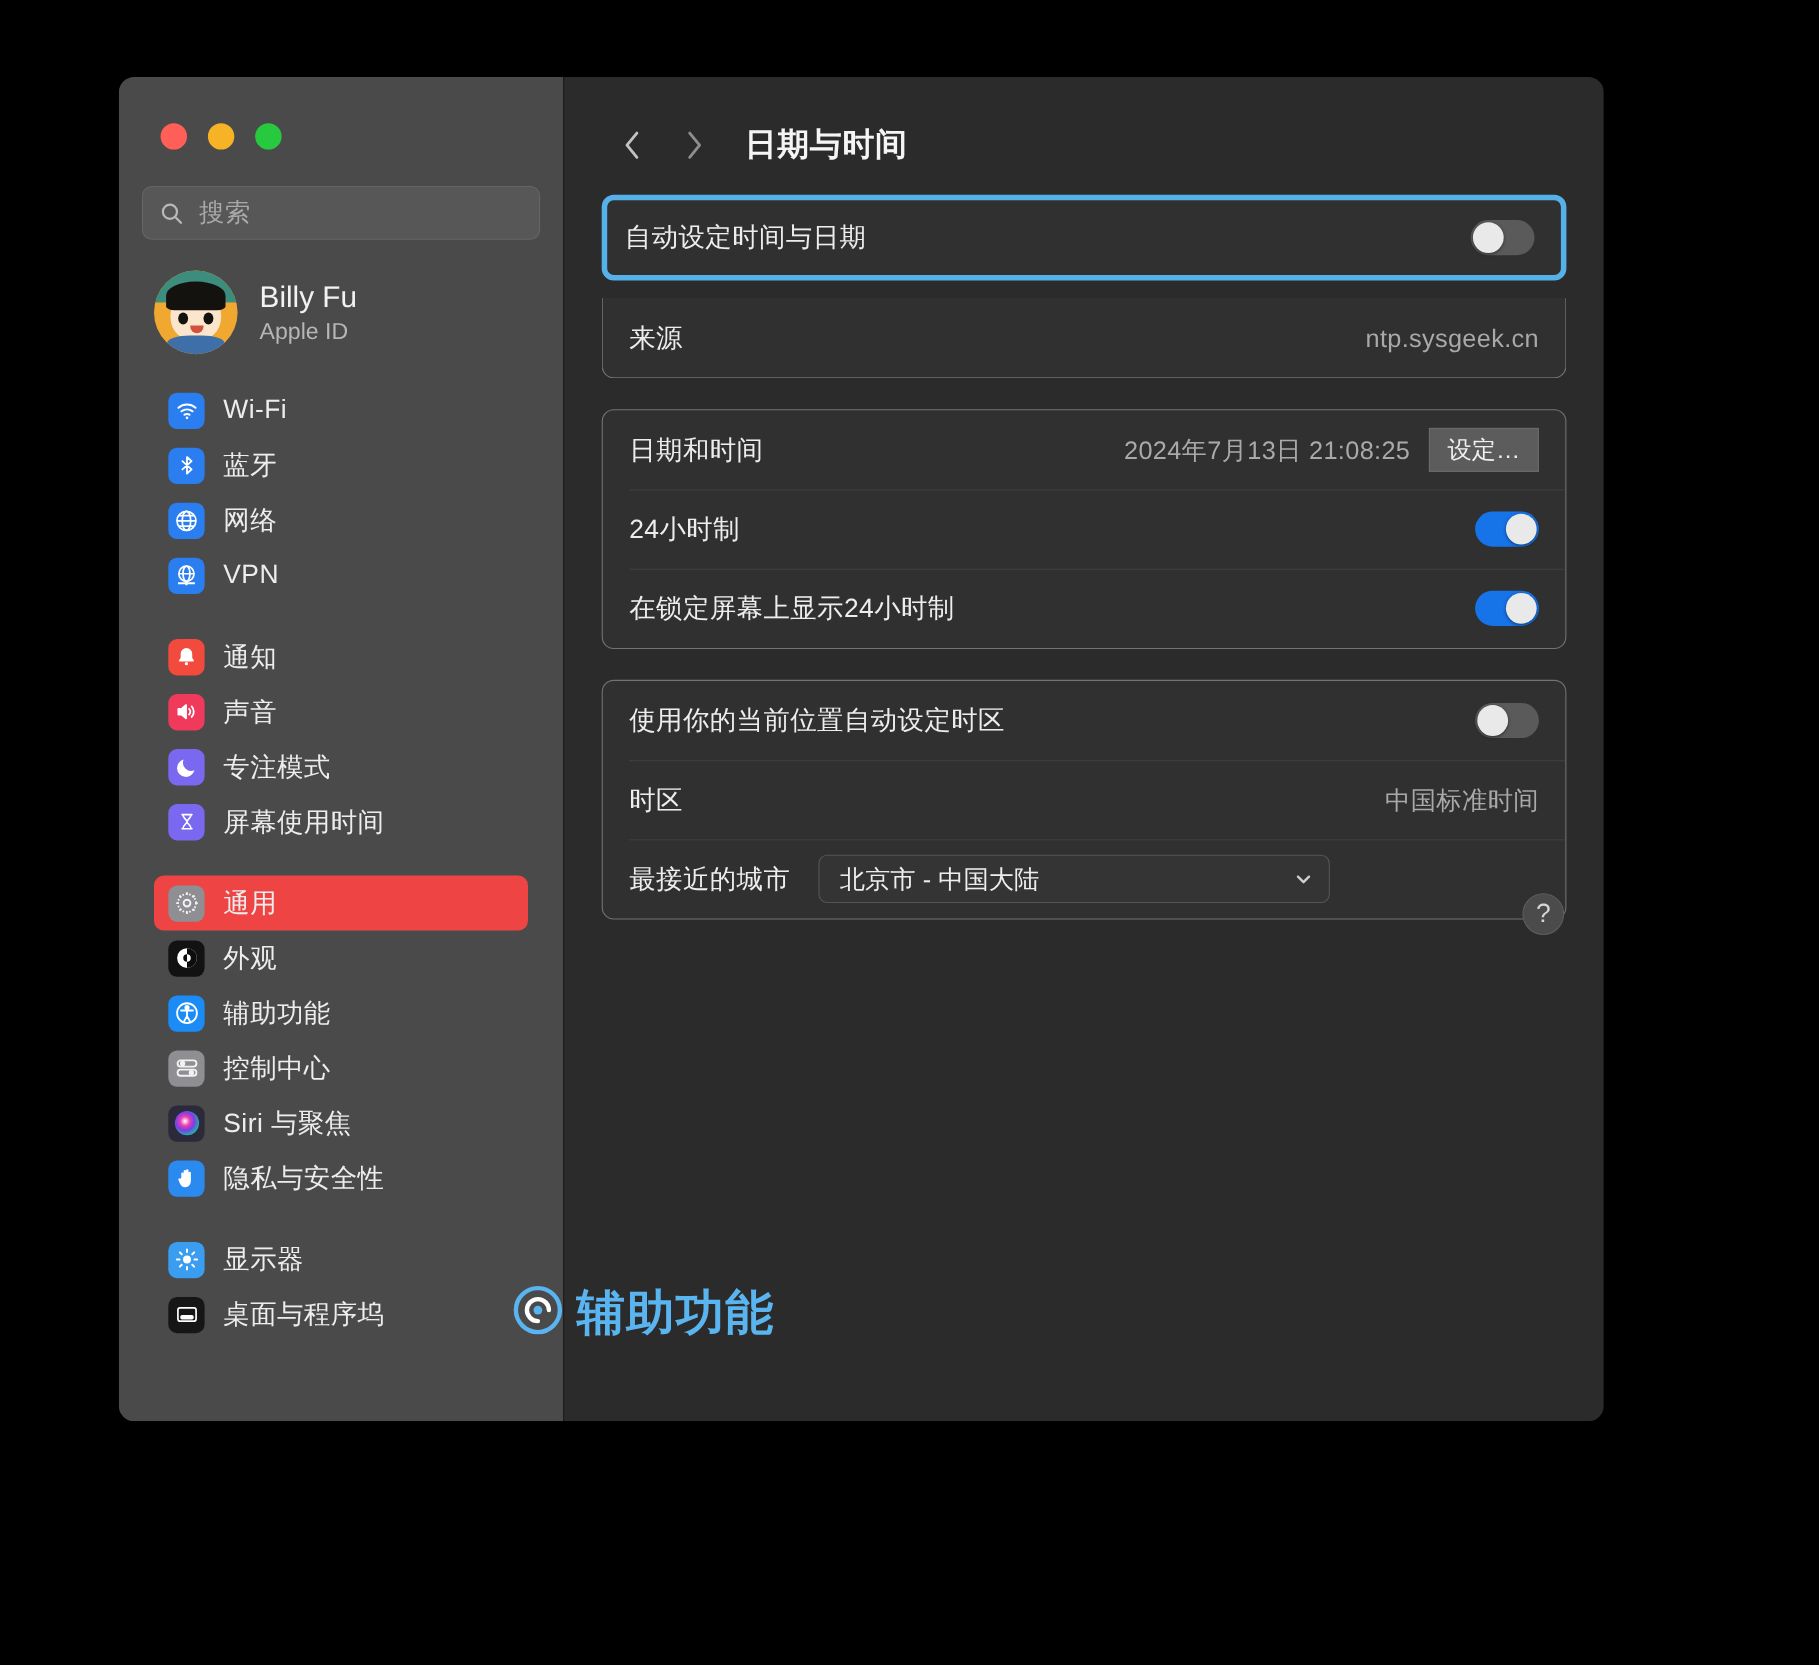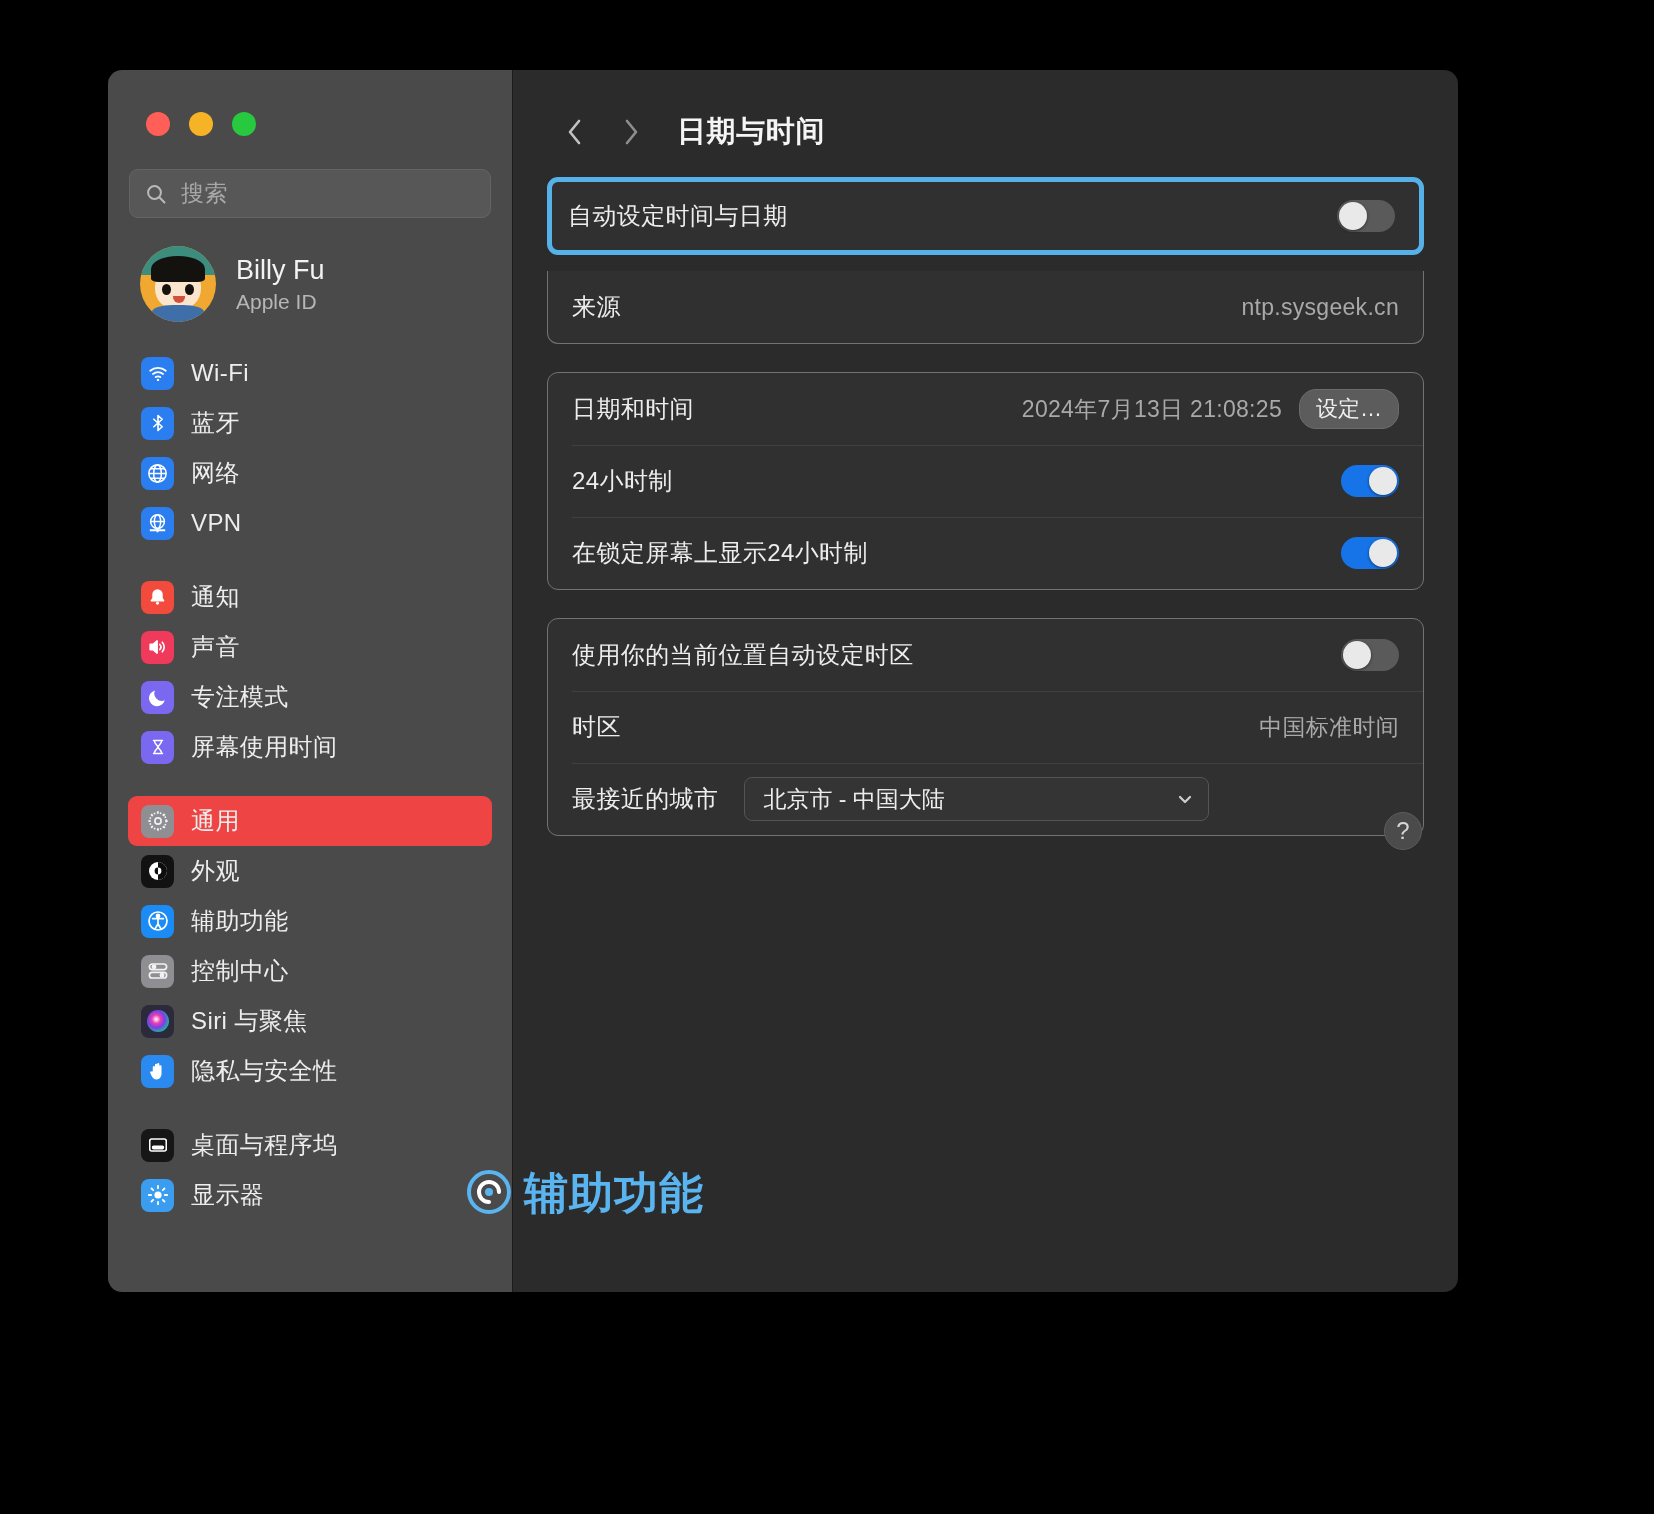--- a/index.html
+++ b/index.html
@@ -88,21 +88,21 @@
     position:absolute; left:43%; top:66%; width:12px; height:7px;
     background:#d2503c; border-radius:0 0 6px 6px;
   }
   .avatar .body {
     position:absolute; left:16%; bottom:0; width:68%; height:22%;
     background:#3f6fa8; border-radius:40% 40% 0 0;
   }
   .pname { font-size: 27px; color: #f2f2f2; font-weight: 500; line-height: 1.25; }
   .psub { font-size: 21px; color: #b6b6b6; margin-top: 2px; }
 
-  .nav { margin-top: 26px; padding: 0 20px; }
+  .nav { margin-top: 26px; padding: 0 32px; }
   .nav-group { margin-bottom: 24px; }
   .nav-item {
     display: flex; align-items: center;
     height: 50px;
     border-radius: 9px;
     padding-left: 13px;
     gap: 17px;
     cursor: default;
   }
   .nav-item.selected { background: #ef4444; }
@@ -190,21 +190,21 @@
     background: #e9e9e9;
     box-shadow: 0 1px 3px rgba(0,0,0,.5);
   }
   .toggle.off .knob { left: 2px; }
   .toggle.on  .knob { left: 28px; }
 
   .btn {
     height: 40px; padding: 0 16px;
     background: #5c5c5c;
     border: 1px solid #6b6b6b;
-    border-radius: 17px;
+    border-radius: 0;
     font-size: 22px; color: #f0f0f0;
     display: flex; align-items: center;
     margin-left: 17px;
     font-family: inherit;
   }
 
   .dropdown {
     flex: 1 1 auto;
     max-width: 465px;
     margin-left: 26px;
@@ -430,36 +430,36 @@
             <span class="ico" style="background: rgb(42, 138, 240);">
               <svg width="21" height="23" viewBox="0 0 24 24" fill="white">
                 <path d="M6.6 11.4V6.9a1.25 1.25 0 0 1 2.5 0v3.4V4.3a1.25 1.25 0 0 1 2.5 0v6V3.6a1.25 1.25 0 0 1 2.5 0v6.7V6.1a1.25 1.25 0 0 1 2.5 0v8.2c0 3.8-2.3 6.7-5.6 6.7-3.2 0-4.8-1.8-6-4.5l-1.3-3a1.2 1.2 0 0 1 2-1.3z"></path>
               </svg>
             </span>
             <span class="nav-label">隐私与安全性</span>
           </div>
         </div>
         <div class="nav-group">
           <div class="nav-item">
+            <span class="ico" style="background: rgb(59, 157, 240);">
+              <svg width="24" height="24" viewBox="0 0 24 24" fill="none" stroke="white" stroke-width="1.8" stroke-linecap="round">
+                <circle cx="12" cy="12" r="3.6" fill="white" stroke="none"></circle>
+                <path d="M12 2.8v2.4M12 18.8v2.4M2.8 12h2.4M18.8 12h2.4M5.5 5.5l1.7 1.7M16.8 16.8l1.7 1.7M18.5 5.5l-1.7 1.7M7.2 16.8l-1.7 1.7"></path>
+              </svg>
+            </span>
+            <span class="nav-label">显示器</span>
+          </div>
+          <div class="nav-item">
             <span class="ico" style="background: rgb(22, 22, 22);">
               <svg width="24" height="22" viewBox="0 0 24 24" fill="none" stroke="white" stroke-width="1.7">
                 <rect x="3" y="5.4" width="18" height="13.2" rx="2.2"></rect>
                 <rect x="6.2" y="13.4" width="11.6" height="2.6" rx="0.9" fill="white"></rect>
               </svg>
             </span>
             <span class="nav-label">桌面与程序坞</span>
-          </div>
-          <div class="nav-item">
-            <span class="ico" style="background: rgb(59, 157, 240);">
-              <svg width="24" height="24" viewBox="0 0 24 24" fill="none" stroke="white" stroke-width="1.8" stroke-linecap="round">
-                <circle cx="12" cy="12" r="3.6" fill="white" stroke="none"></circle>
-                <path d="M12 2.8v2.4M12 18.8v2.4M2.8 12h2.4M18.8 12h2.4M5.5 5.5l1.7 1.7M16.8 16.8l1.7 1.7M18.5 5.5l-1.7 1.7M7.2 16.8l-1.7 1.7"></path>
-              </svg>
-            </span>
-            <span class="nav-label">显示器</span>
           </div>
         </div>
       </div>
   </div>
 
   <div class="content">
 
     <div class="ctop">
       <div class="chev">
         <svg width="20" height="32" viewBox="0 0 20 32" fill="none" stroke="#c2c2c2" stroke-width="2.6" stroke-linecap="round" stroke-linejoin="round">

